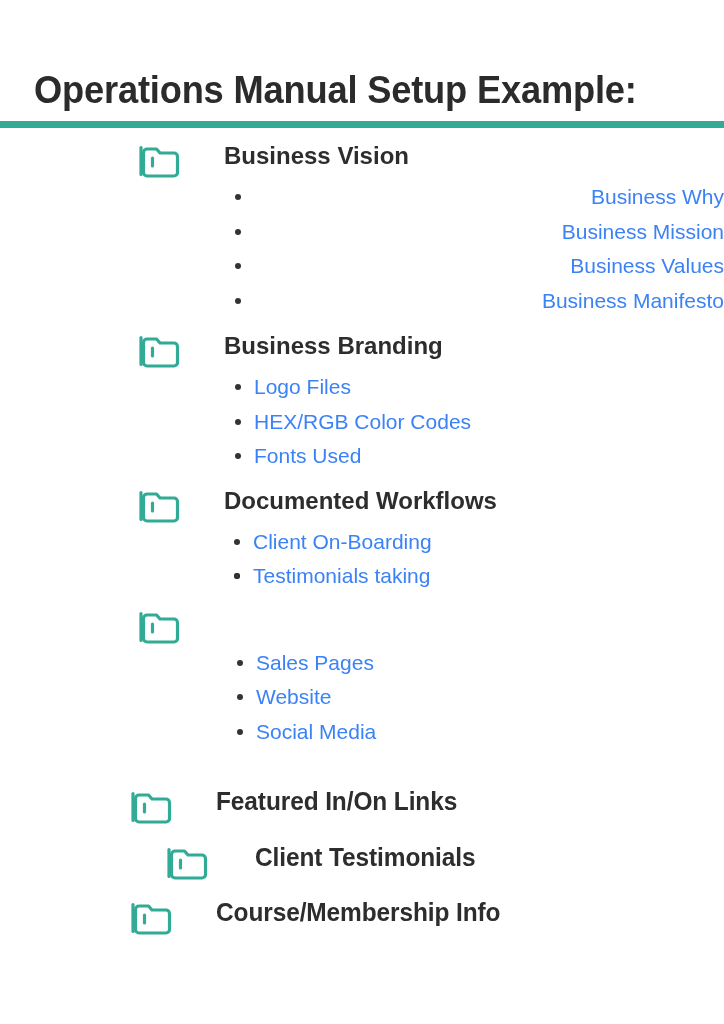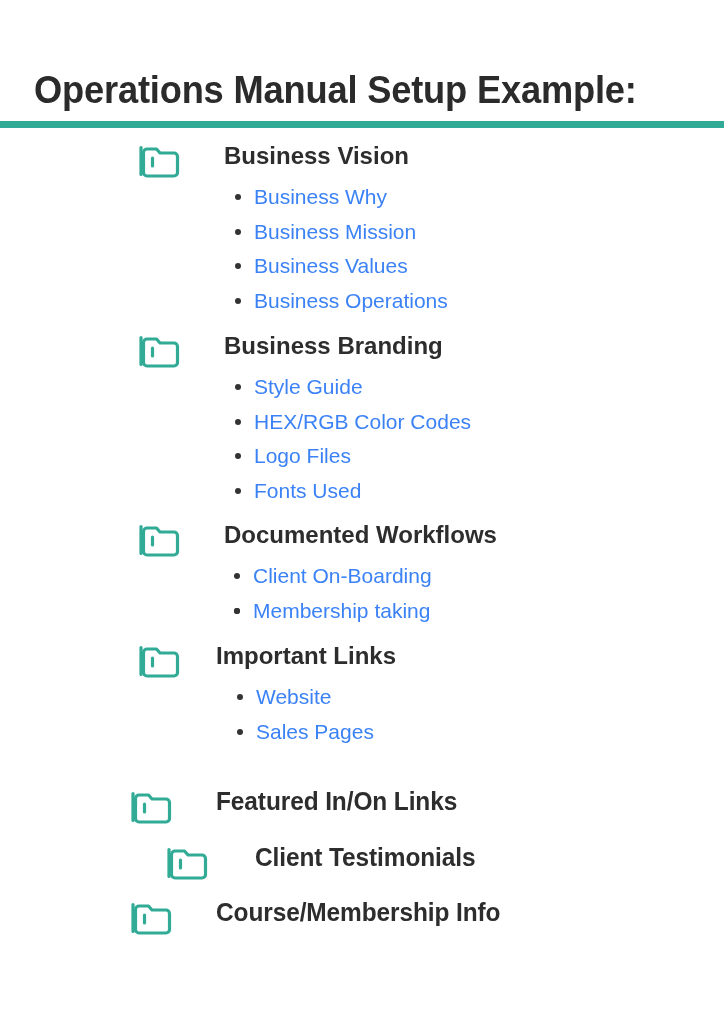--- a/index.html
+++ b/index.html
@@ -49,21 +49,21 @@
     left: 0;
     top: 134px;
     width: 724px;
   }
 
   
   .section {
     position: relative;
     display: block;
   }
-  .sec-0 { margin-top: 6px; }
+  .sec-0 { margin-top: 6px; text-align: right; }
   .sec-1 { margin-top: 12px; }
   .sec-2 { margin-top: 11px; }
   .sec-3 { margin-top: 12px; }
   .sec-4 { margin-top: 36px; }
   .sec-5 { margin-top: 12px; padding-left: 36px; }
   .sec-6 { margin-top: 11px; }
 
   .sec-head {
     position: relative;
     display: flex;
@@ -159,75 +159,74 @@
           <path d="M11 7 h9.5 l3.5 4 h14 a3.5 3.5 0 0 1 3.5 3.5 v16 a3.5 3.5 0 0 1 -3.5 3.5 h-27 a3.5 3.5 0 0 1 -3.5 -3.5 v-20 a3.5 3.5 0 0 1 3.5 -3.5 z" stroke="#31ab95" stroke-width="3.2" stroke-linejoin="round"></path>
           <path d="M16.5 16 V24" stroke="#31ab95" stroke-width="3.2" stroke-linecap="round"></path>
         </svg>
       </span>
       <div class="sec-title">Business Vision</div>
     </div>
     <ul class="bullets">
       <li><span class="dot"></span><span>Business Why</span></li>
       <li><span class="dot"></span><span>Business Mission</span></li>
       <li><span class="dot"></span><span>Business Values</span></li>
-      <li><span class="dot"></span><span>Business Operations</span></li>
+      <li><span class="dot"></span><span>Business Manifesto</span></li>
     </ul>
   </div>
 
   <div class="section sec-1">
     <div class="sec-head">
       <span class="folder-icon">
         <svg width="46" height="38" viewBox="0 0 46 38" fill="none" xmlns="http://www.w3.org/2000/svg">
           <path d="M5 5.5 V32.5" stroke="#31ab95" stroke-width="3.2" stroke-linecap="round"></path>
           <path d="M11 7 h9.5 l3.5 4 h14 a3.5 3.5 0 0 1 3.5 3.5 v16 a3.5 3.5 0 0 1 -3.5 3.5 h-27 a3.5 3.5 0 0 1 -3.5 -3.5 v-20 a3.5 3.5 0 0 1 3.5 -3.5 z" stroke="#31ab95" stroke-width="3.2" stroke-linejoin="round"></path>
           <path d="M16.5 16 V24" stroke="#31ab95" stroke-width="3.2" stroke-linecap="round"></path>
         </svg>
       </span>
       <div class="sec-title">Business Branding</div>
     </div>
     <ul class="bullets">
-      <li><span class="dot"></span><span>Style Guide</span></li>
+      <li><span class="dot"></span><span>Logo Files</span></li>
       <li><span class="dot"></span><span>HEX/RGB Color Codes</span></li>
-      <li><span class="dot"></span><span>Logo Files</span></li>
       <li><span class="dot"></span><span>Fonts Used</span></li>
     </ul>
   </div>
 
   <div class="section sec-2">
     <div class="sec-head">
       <span class="folder-icon">
         <svg width="46" height="38" viewBox="0 0 46 38" fill="none" xmlns="http://www.w3.org/2000/svg">
           <path d="M5 5.5 V32.5" stroke="#31ab95" stroke-width="3.2" stroke-linecap="round"></path>
           <path d="M11 7 h9.5 l3.5 4 h14 a3.5 3.5 0 0 1 3.5 3.5 v16 a3.5 3.5 0 0 1 -3.5 3.5 h-27 a3.5 3.5 0 0 1 -3.5 -3.5 v-20 a3.5 3.5 0 0 1 3.5 -3.5 z" stroke="#31ab95" stroke-width="3.2" stroke-linejoin="round"></path>
           <path d="M16.5 16 V24" stroke="#31ab95" stroke-width="3.2" stroke-linecap="round"></path>
         </svg>
       </span>
       <div class="sec-title">Documented Workflows</div>
     </div>
     <ul class="bullets">
       <li><span class="dot"></span><span>Client On-Boarding</span></li>
       <li><span class="dot"></span></li>
-      <li><span class="dot"></span><span>Membership taking</span></li>
+      <li><span class="dot"></span><span>Testimonials taking</span></li>
     </ul>
   </div>
 
   <div class="section sec-3">
     <div class="sec-head">
       <span class="folder-icon">
         <svg width="46" height="38" viewBox="0 0 46 38" fill="none" xmlns="http://www.w3.org/2000/svg">
           <path d="M5 5.5 V32.5" stroke="#31ab95" stroke-width="3.2" stroke-linecap="round"></path>
           <path d="M11 7 h9.5 l3.5 4 h14 a3.5 3.5 0 0 1 3.5 3.5 v16 a3.5 3.5 0 0 1 -3.5 3.5 h-27 a3.5 3.5 0 0 1 -3.5 -3.5 v-20 a3.5 3.5 0 0 1 3.5 -3.5 z" stroke="#31ab95" stroke-width="3.2" stroke-linejoin="round"></path>
           <path d="M16.5 16 V24" stroke="#31ab95" stroke-width="3.2" stroke-linecap="round"></path>
         </svg>
       </span>
-      <div class="sec-title">Important Links</div>
-    </div>
-    <ul class="bullets">
+    </div>
+    <ul class="bullets">
+      <li><span class="dot"></span><span>Sales Pages</span></li>
       <li><span class="dot"></span><span>Website</span></li>
-      <li><span class="dot"></span><span>Sales Pages</span></li>
+      <li><span class="dot"></span><span>Social Media</span></li>
     </ul>
   </div>
 
   <div class="section sec-4">
     <div class="sec-head">
       <span class="folder-icon">
         <svg width="46" height="38" viewBox="0 0 46 38" fill="none" xmlns="http://www.w3.org/2000/svg">
           <path d="M5 5.5 V32.5" stroke="#31ab95" stroke-width="3.2" stroke-linecap="round"></path>
           <path d="M11 7 h9.5 l3.5 4 h14 a3.5 3.5 0 0 1 3.5 3.5 v16 a3.5 3.5 0 0 1 -3.5 3.5 h-27 a3.5 3.5 0 0 1 -3.5 -3.5 v-20 a3.5 3.5 0 0 1 3.5 -3.5 z" stroke="#31ab95" stroke-width="3.2" stroke-linejoin="round"></path>
           <path d="M16.5 16 V24" stroke="#31ab95" stroke-width="3.2" stroke-linecap="round"></path>

